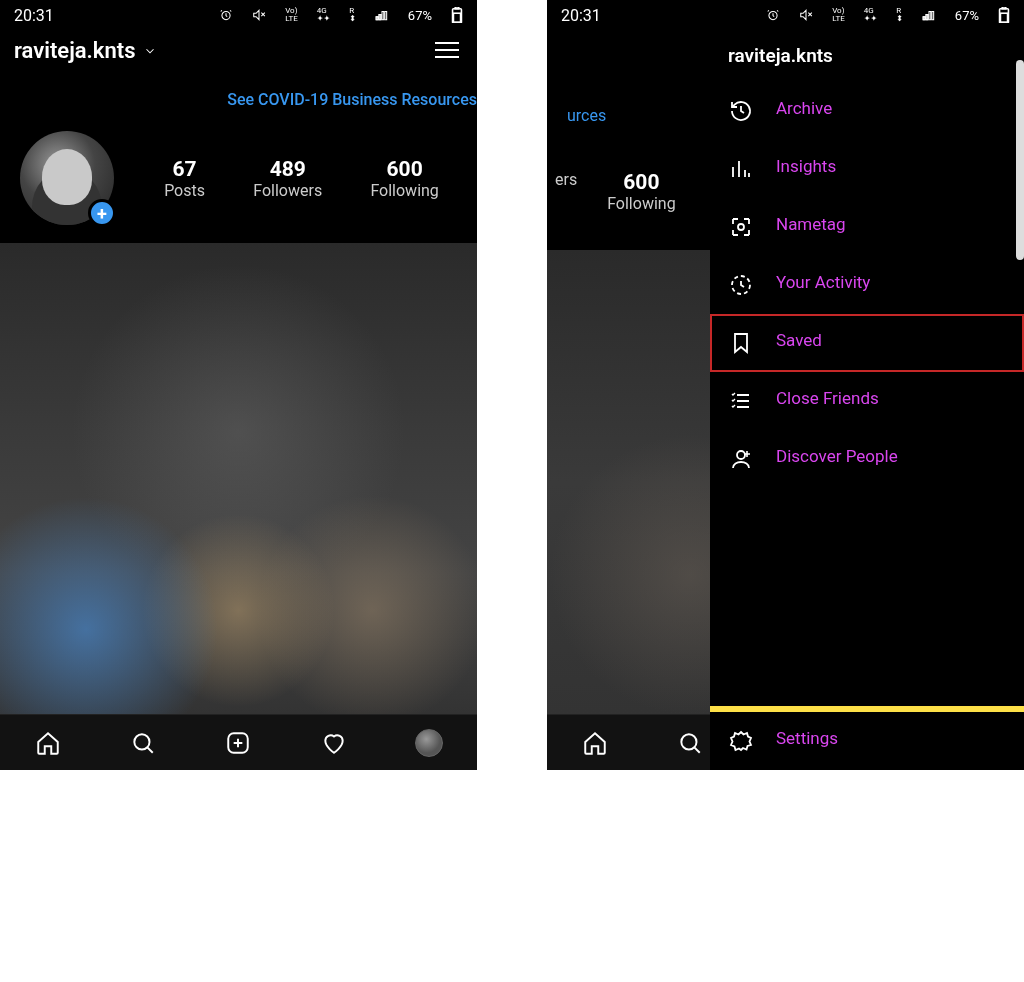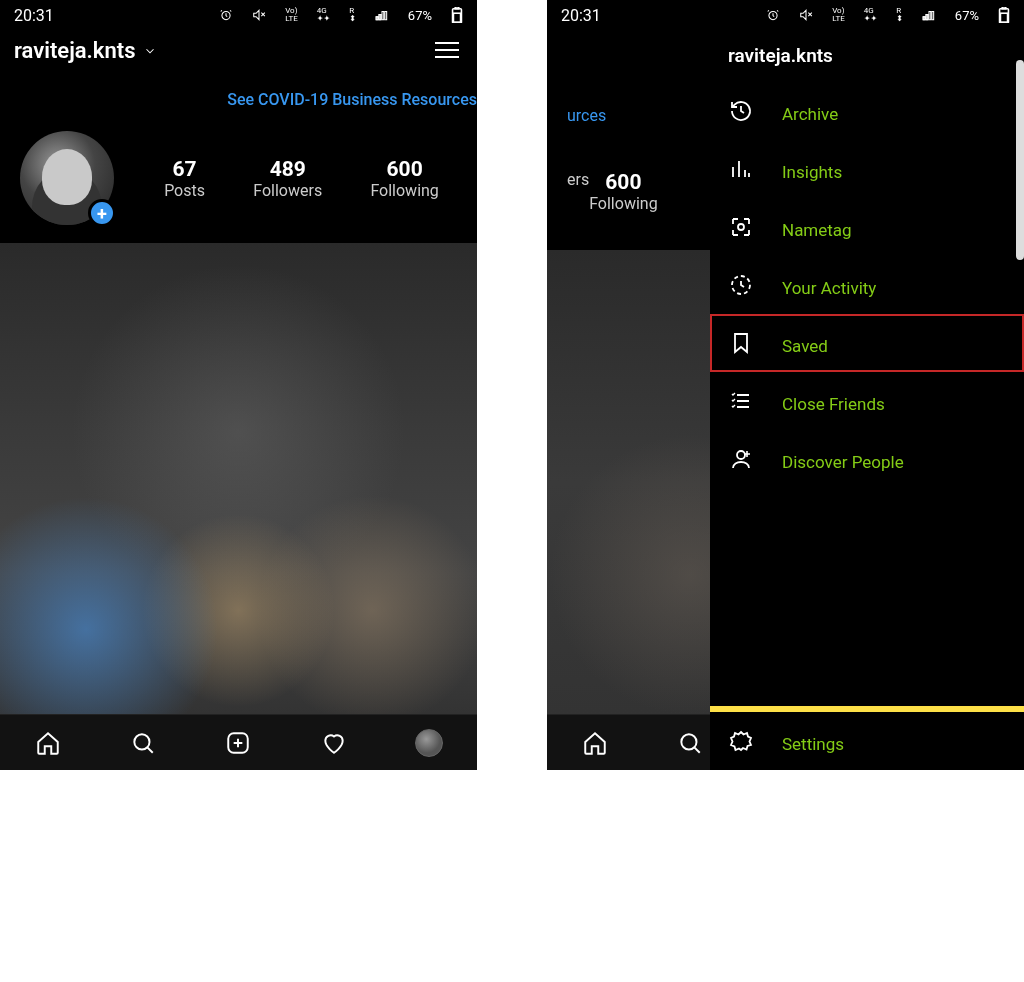--- a/index.html
+++ b/index.html
@@ -167,21 +167,22 @@
   flex-direction: column;
 }
 .phone2-bg .header { opacity: 1; }
 .phone2-bg .covid-right { position: absolute; top: 106px; left: 0; color: #3897f0; font-size: 16px; padding-left: 20px; }
 .phone2-bg .stats-partial {
   position: absolute;
   top: 170px;
   left: 0;
   color: #fff;
   display: flex;
-  padding-left: 20px;
+  gap: 30px;
+  padding-left: 8px;
 }
 .phone2-bg .feed-blur2 {
   position: absolute;
   top: 250px;
   left: 0;
   right: 0;
   bottom: 56px;
   background:
     radial-gradient(circle at 30% 70%, rgba(110,100,90,0.45) 0%, rgba(0,0,0,0) 30%),
     linear-gradient(180deg, #2a2a2a 0%, #3a3a3a 50%, #333 100%);
@@ -213,24 +214,24 @@
   font-weight: 600;
   border-bottom: 1px solid transparent;
 }
 .drawer-list {
   flex: 1;
   display: flex;
   flex-direction: column;
 }
 .drawer-item {
   display: flex;
-  align-items: flex-end;
-  gap: 28px;
+  align-items: flex-start;
+  gap: 22px;
   padding: 16px 18px;
-  color: #84cc16;
+  color: #d946ef;
   font-size: 17px;
 }
 .drawer-item.highlighted {
   outline: 2px solid #c62828;
   outline-offset: -2px;
 }
 .drawer-icon { width: 26px; height: 26px; display: flex; align-items: center; justify-content: center; }
 .drawer-footer {
   margin-top: auto;
   border-top: 6px solid #fde047;

